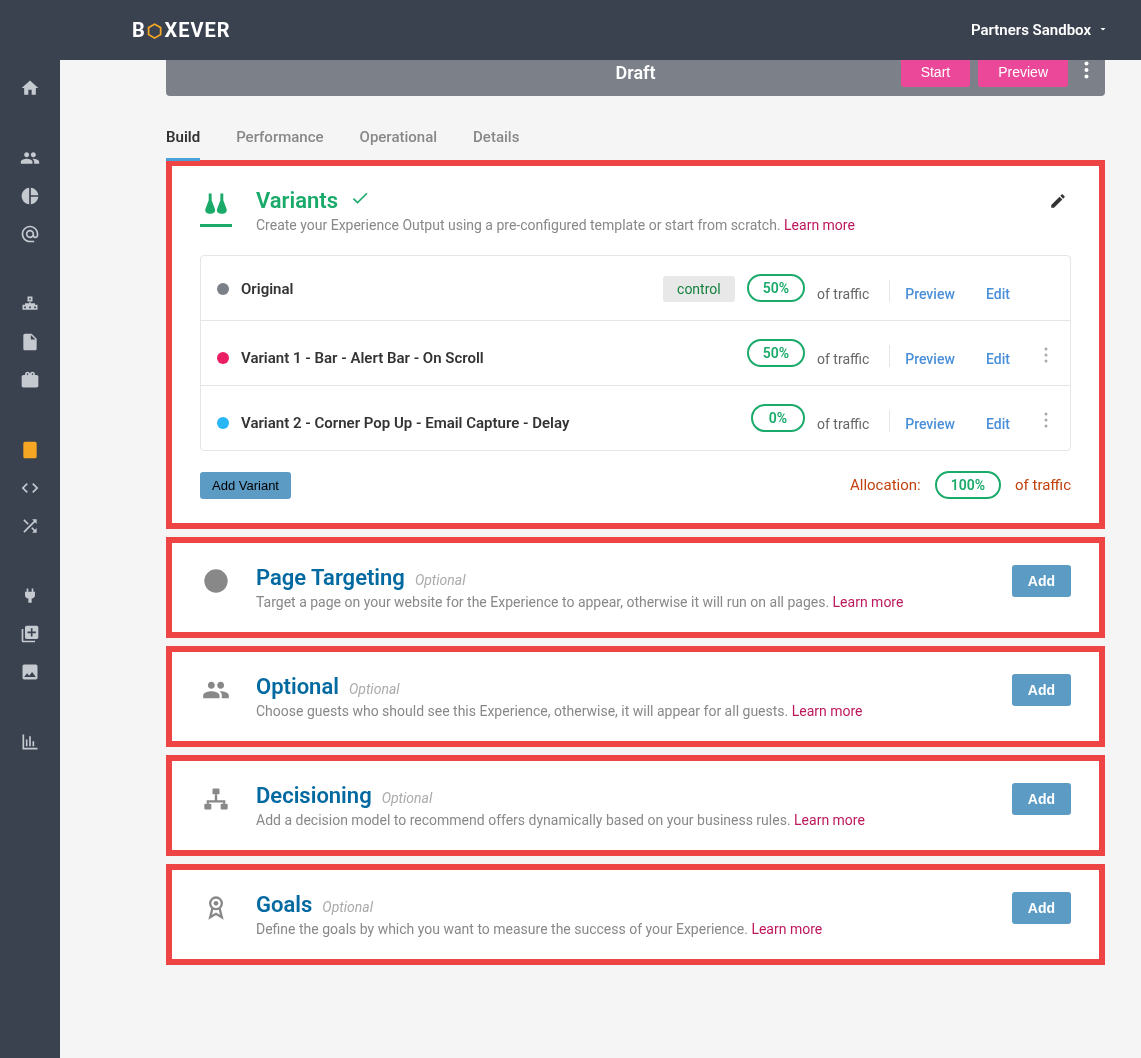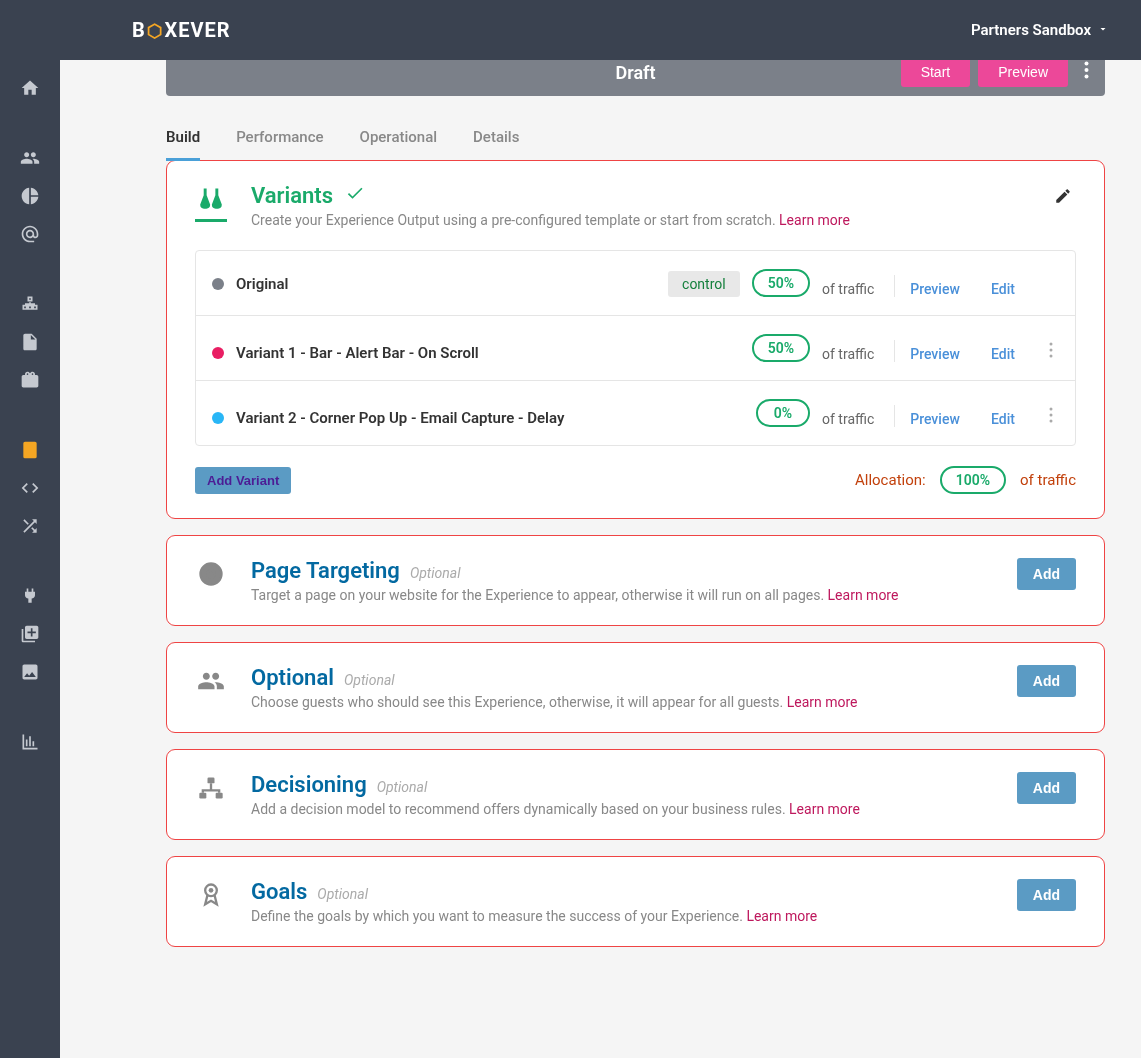--- a/index.html
+++ b/index.html
@@ -21,21 +21,21 @@
 
 .status-bar { background: #7b8089; border-radius: 4px; height: 48px; display: flex; align-items: center; justify-content: center; position: relative; color: #fff; font-size: 18px; font-weight: 600; margin-bottom: 24px; }
 .status-actions { position: absolute; right: 8px; display: flex; gap: 8px; align-items: center; }
 .btn-dark { background: #ec4899; color: #fff; border: none; padding: 7px 20px; border-radius: 3px; font-size: 14px; font-weight: 500; cursor: pointer; text-align: right; }
 .more-dots { color: #fff; padding: 4px 8px; cursor: pointer; }
 
 .tabs { display: flex; gap: 36px; border-bottom: 0; margin-bottom: 0; }
 .tab { padding: 8px 0 12px; color: #888; font-size: 15px; cursor: pointer; border-bottom: 3px solid transparent; font-weight: 500; }
 .tab.active { color: #333; border-bottom-color: #4aa0d8; font-weight: 600; }
 
-.card { background: #fff; border: 1px solid #ef4444; border-radius: 9px; margin-bottom: 16px; }
+.card { background: #fff; border: 6px solid #ef4444; border-radius: 0; margin-bottom: 8px; }
 .section-head { display: flex; align-items: flex-start; padding: 22px 28px; gap: 24px; }
 .section-icon { width: 32px; display: flex; justify-content: center; padding-top: 2px; color: #888; }
 .section-icon.green { color: #1aaa6a; border-bottom: 3px solid #1aaa6a; padding-bottom: 6px; }
 .section-body { flex: 1; }
 .section-title { font-size: 22px; font-weight: 600; color: #0369a1; margin-bottom: 4px; }
 .section-title.green { color: #1aaa6a; }
 .section-sub { font-size: 14px; color: #888; }
 .optional { font-style: italic; font-size: 14px; color: #aaa; font-weight: 400; }
 .learn-more { color: #be185d; }
 .head-right { display: flex; align-items: center; }
@@ -48,21 +48,21 @@
 .dot { width: 12px; height: 12px; border-radius: 50%; flex-shrink: 0; }
 .variant-name { font-size: 15px; font-weight: 600; color: #333; flex: 1; }
 .control-badge { background: #e8e8e8; color: #15803d; padding: 5px 14px; border-radius: 3px; font-size: 14px; margin-left: 40px; }
 .pill { border: 2px solid #1aaa6a; color: #1aaa6a; border-radius: 999px; padding: 4px 14px; font-size: 14px; font-weight: 600; min-width: 54px; text-align: center; }
 .traffic-label { color: #666; font-size: 14px; min-width: 60px; }
 .vbar { width: 1px; height: 22px; background: #e5e5e5; }
 .link { color: #4a90d9; font-size: 14px; cursor: pointer; min-width: 56px; text-align: center; font-weight: 500; }
 .row-more { color: #aaa; cursor: pointer; padding: 0 6px; }
 
 .alloc-row { display: flex; align-items: center; justify-content: space-between; padding: 0 28px 24px; }
-.btn-add-variant { background: #5b9bc4; color: #4c1d95; border: none; padding: 6px 12px; border-radius: 3px; font-size: 13px; font-weight: 700; cursor: pointer; }
+.btn-add-variant { background: #5b9bc4; color: #000000; border: none; padding: 6px 12px; border-radius: 3px; font-size: 13px; font-weight: 400; cursor: pointer; }
 .alloc-right { display: flex; align-items: center; gap: 14px; }
 .alloc-label { color: #c2410c; font-size: 15px; }
 .check-green { color: #1aaa6a; margin-left: 6px; }
 
 svg { fill: currentColor; }
 </style>
 </head>
 <body>
 
 <div class="topbar">

